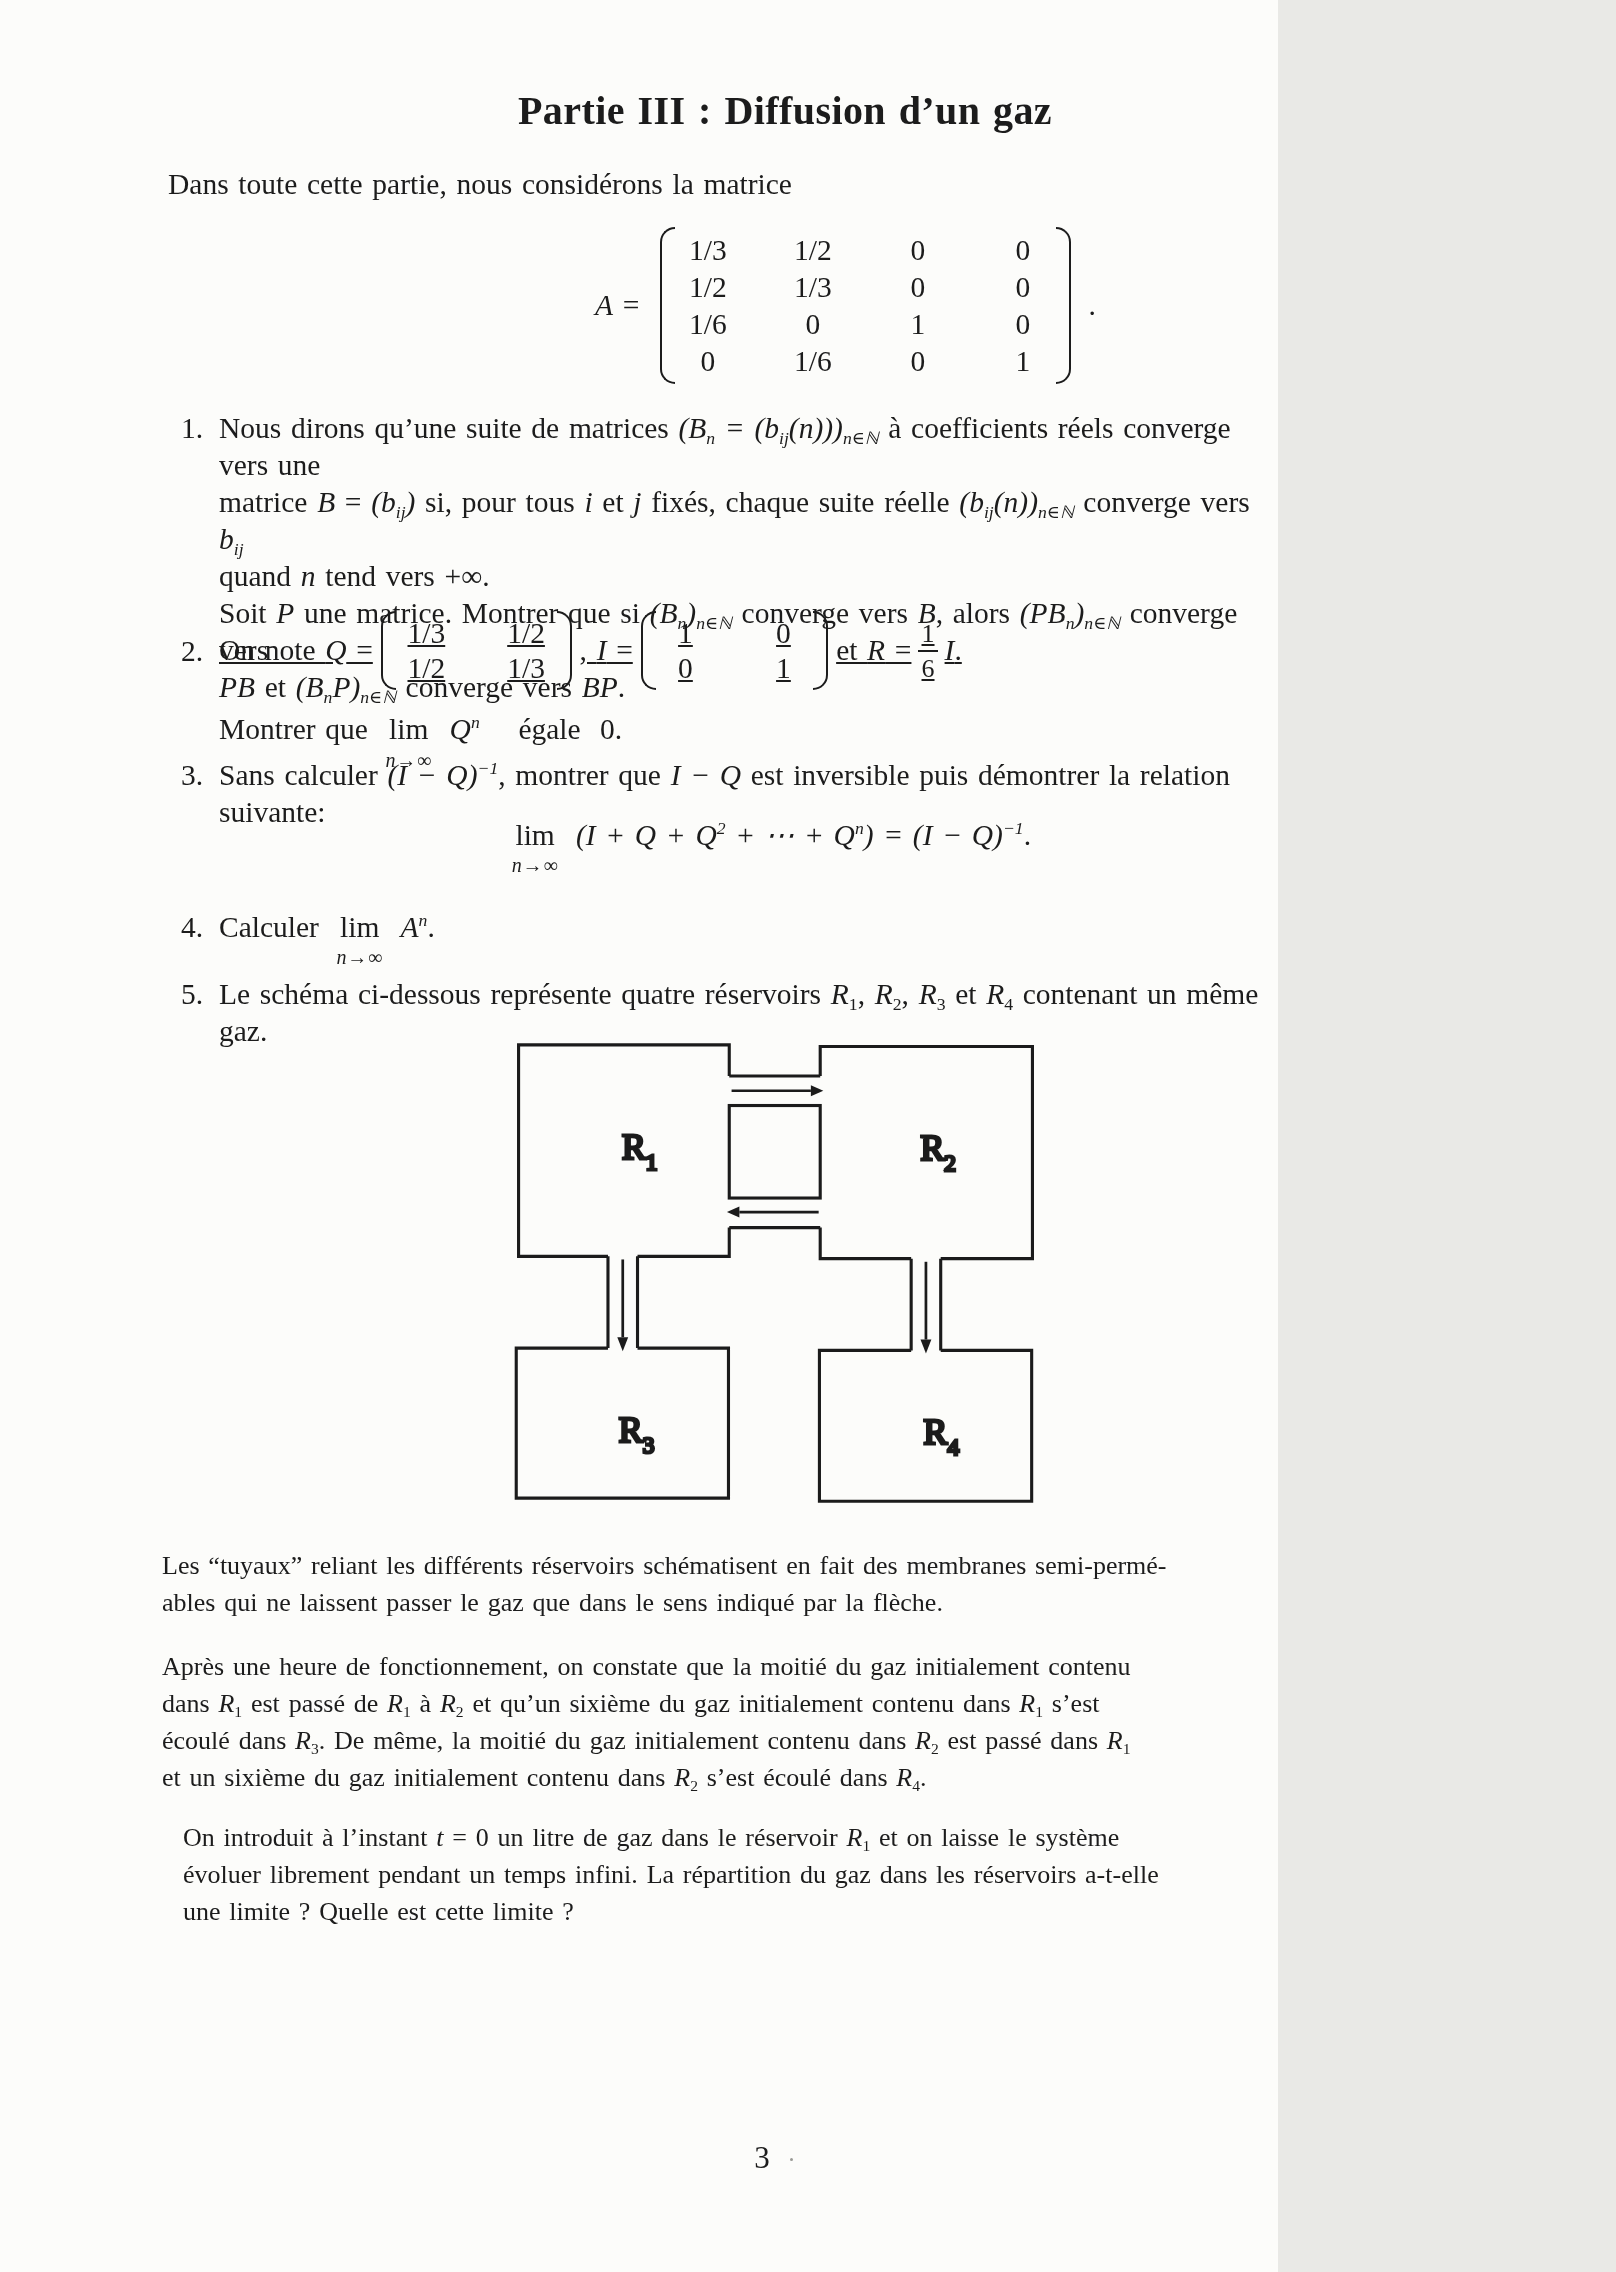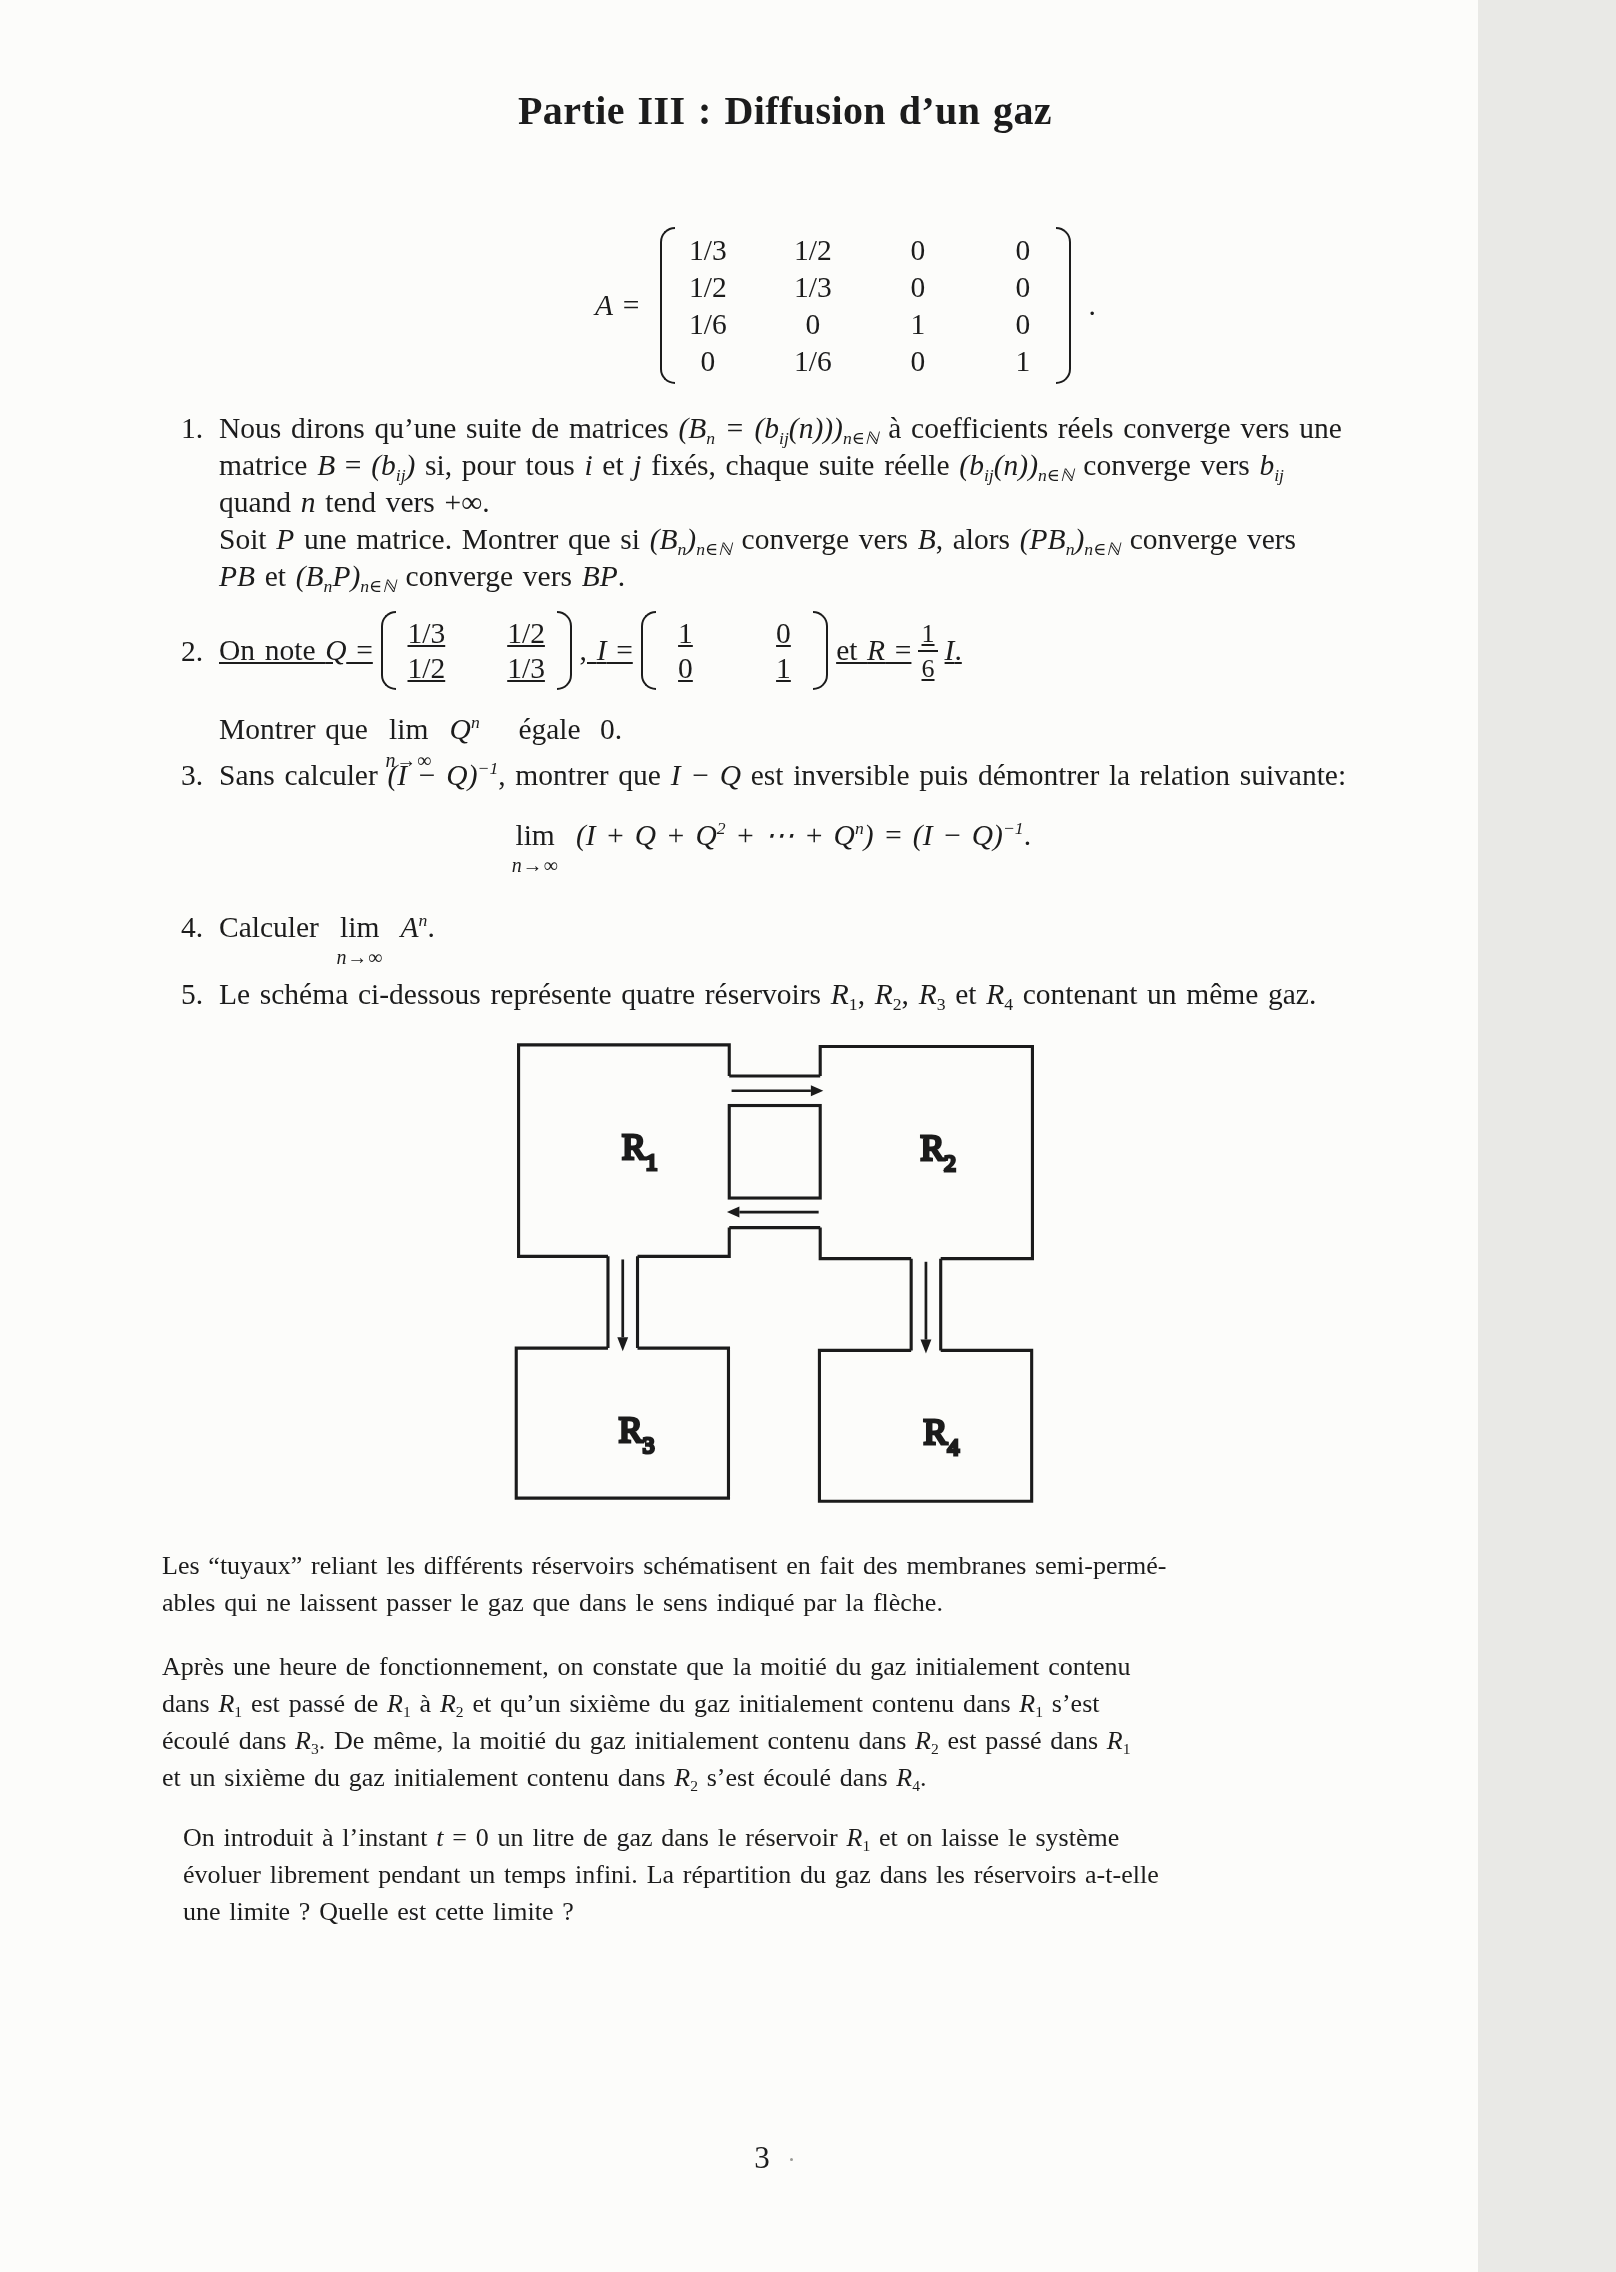--- a/index.html
+++ b/index.html
@@ -1,24 +1,23 @@
 <!DOCTYPE html>
 <html lang="fr" style="font-size:12.4px"><head>
 <meta charset="utf-8">
 <style>
   html,body{margin:0;padding:0;background:#e9e9e6;}
   .page{
     position:relative;
-    width:1450px;height:2273px;
+    width:1278px;height:2273px;
     background:#fcfcfa;
     color:#1c1c1c;
     font-family:"Liberation Serif","DejaVu Serif",serif;
     overflow:hidden;
     word-spacing:2.3px;
-    padding-left:28px;
   }
   .title{
     position:absolute;top:87px;left:0;width:1570px;
     text-align:center;font-size:40px;font-weight:bold;letter-spacing:0.4px;
   }
   .intro{position:absolute;left:168px;top:168px;font-size:29.5px;}
   
   .display-matrix{position:absolute;left:595px;top:227px;display:flex;align-items:center;font-size:29.5px;}
   .mlhs{margin-right:12.4px;}
   .msuffix{margin-left:9.3px;}
@@ -55,20 +54,21 @@
   .pageno{position:absolute;top:2140px;left:731px;width:62px;text-align:center;font-size:31px;}
   .speck{position:absolute;background:#9a9a96;border-radius:50%;}
 </style>
 </head>
 <body>
 
 <div class="page">
 
   <div class="title">Partie III : Diffusion d’un gaz</div>
 
+  <div class="intro">Dans toute cette partie, nous considérons la matrice</div>
 
   <div class="display-matrix">
     <span class="mlhs"><i>A</i> =</span>
     <span class="mx">
       <span class="paren pl"></span>
       <span class="mtable">
           <div class="mrow">
             <div class="mcell">1/3</div>
             <div class="mcell">1/2</div>
             <div class="mcell">0</div>

